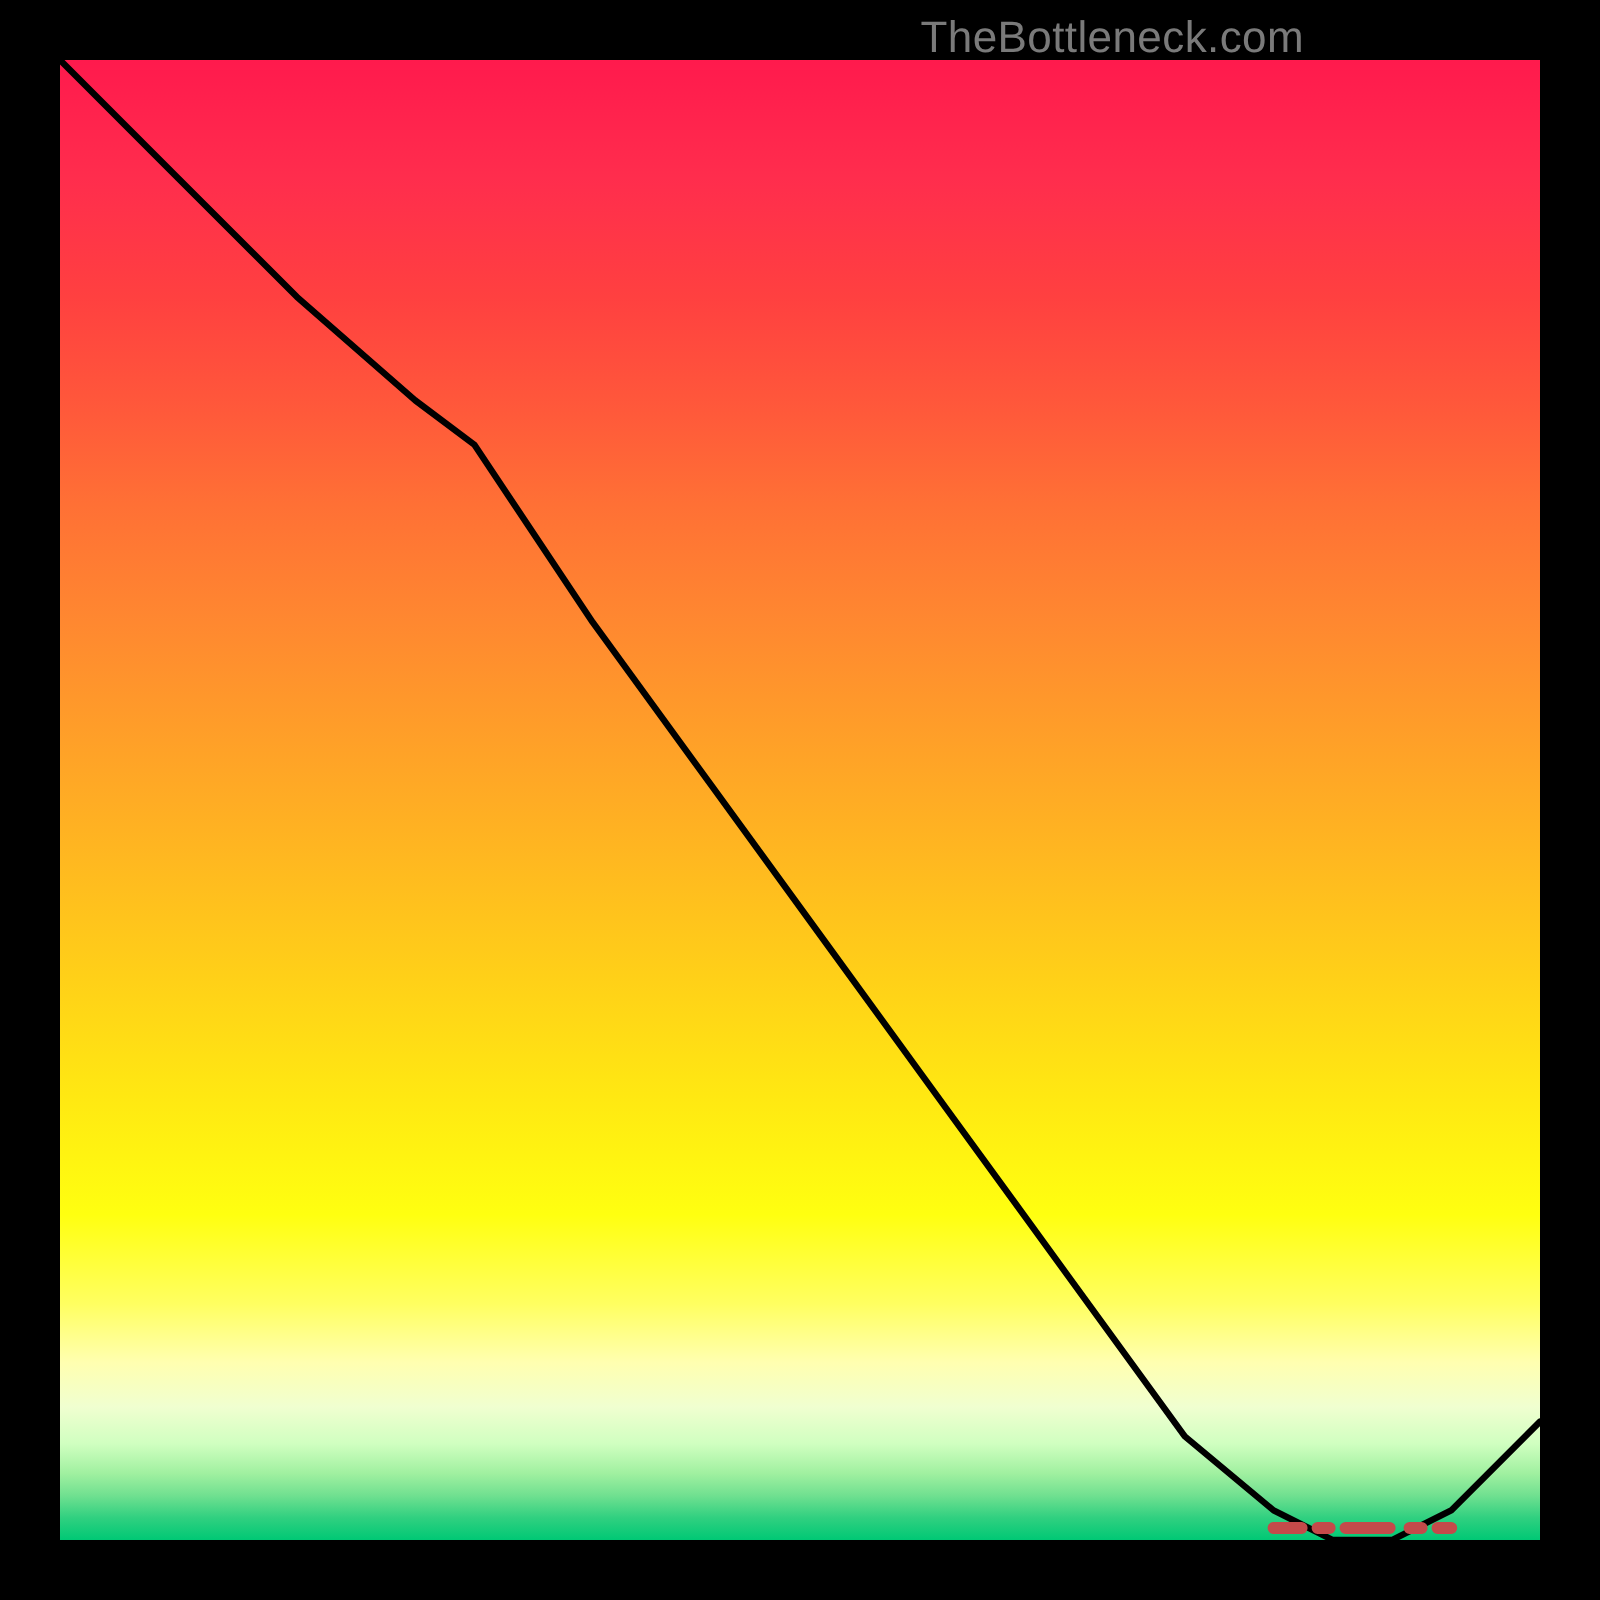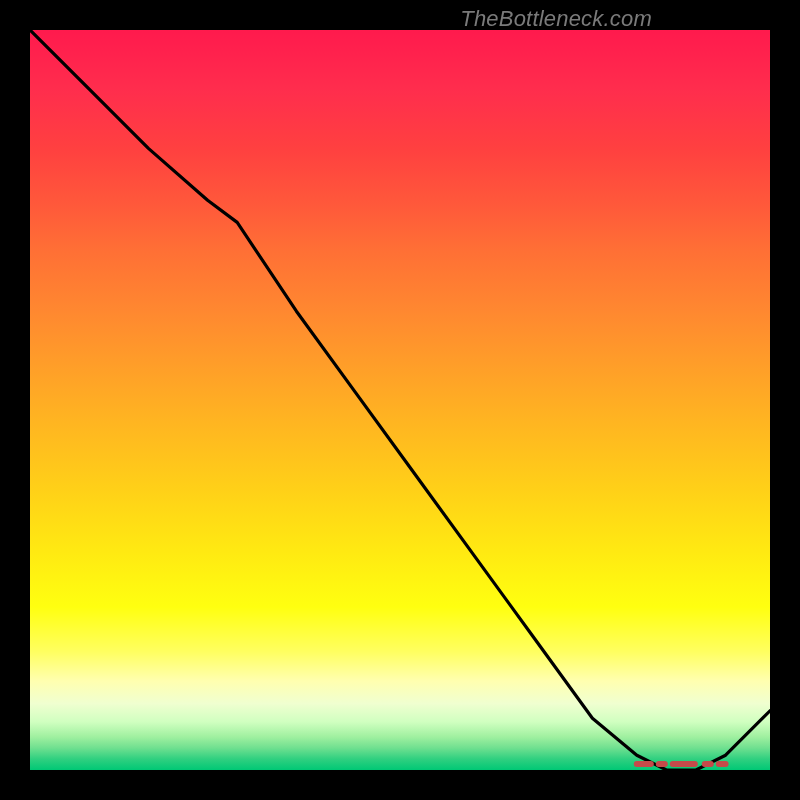--- a/index.html
+++ b/index.html
@@ -9,21 +9,20 @@
     height: 800px;
     background: #000;
     overflow: hidden;
     font-family: Arial, Helvetica, sans-serif;
   }
   .frame {
     position: relative;
     width: 684px;
     height: 800px;
     background: #000;
-    font-style: italic;
   }
   .plot-area {
     position: absolute;
     left: 30px;
     top: 30px;
     width: 740px;
     height: 740px;
     background: linear-gradient(
       to bottom,
       #ff1a4d 0%,

